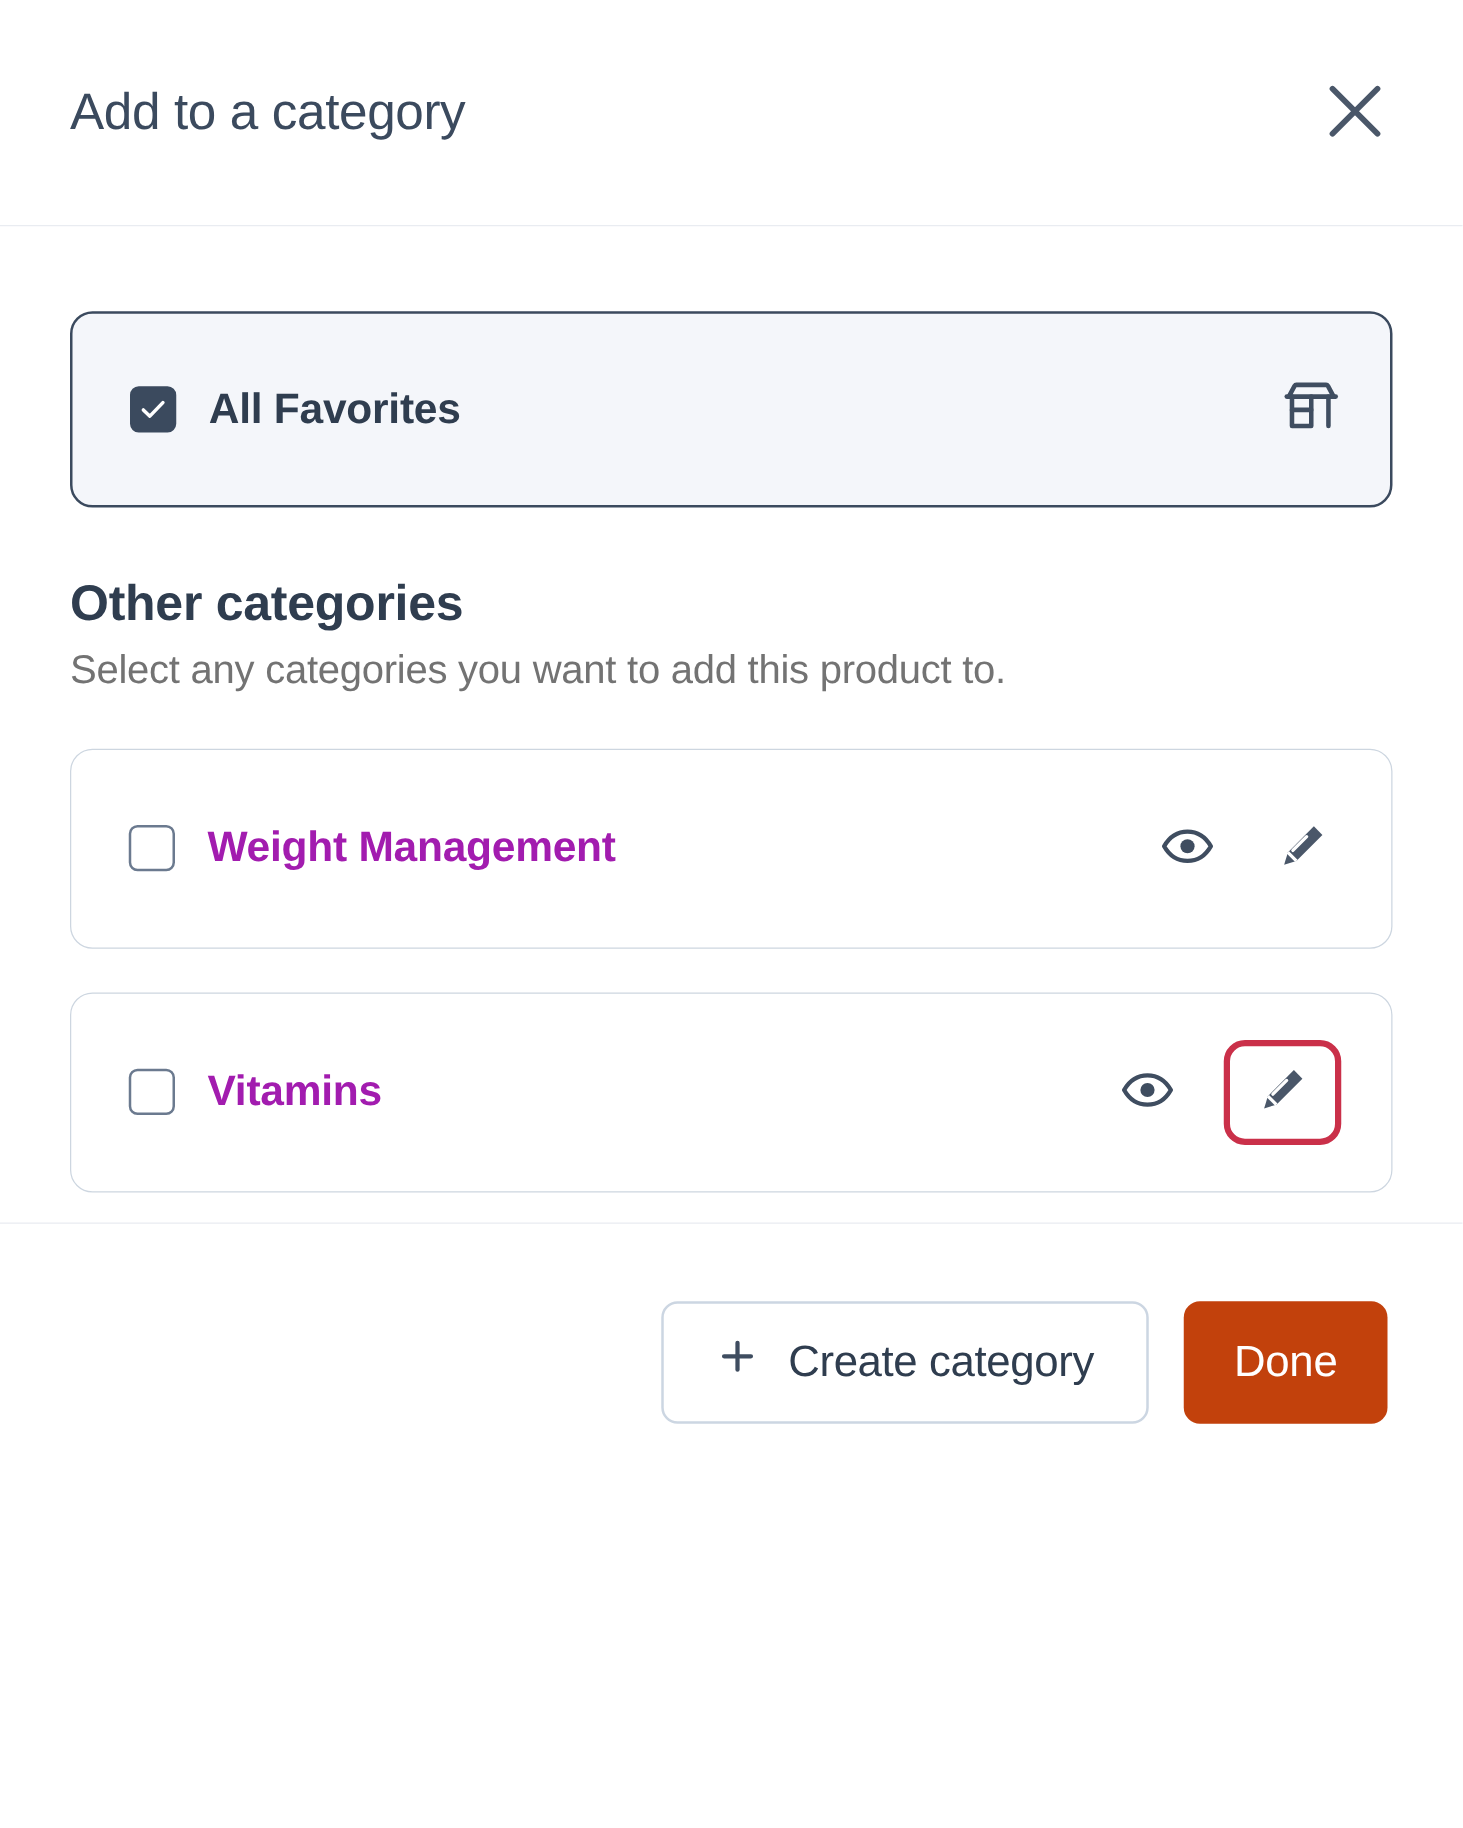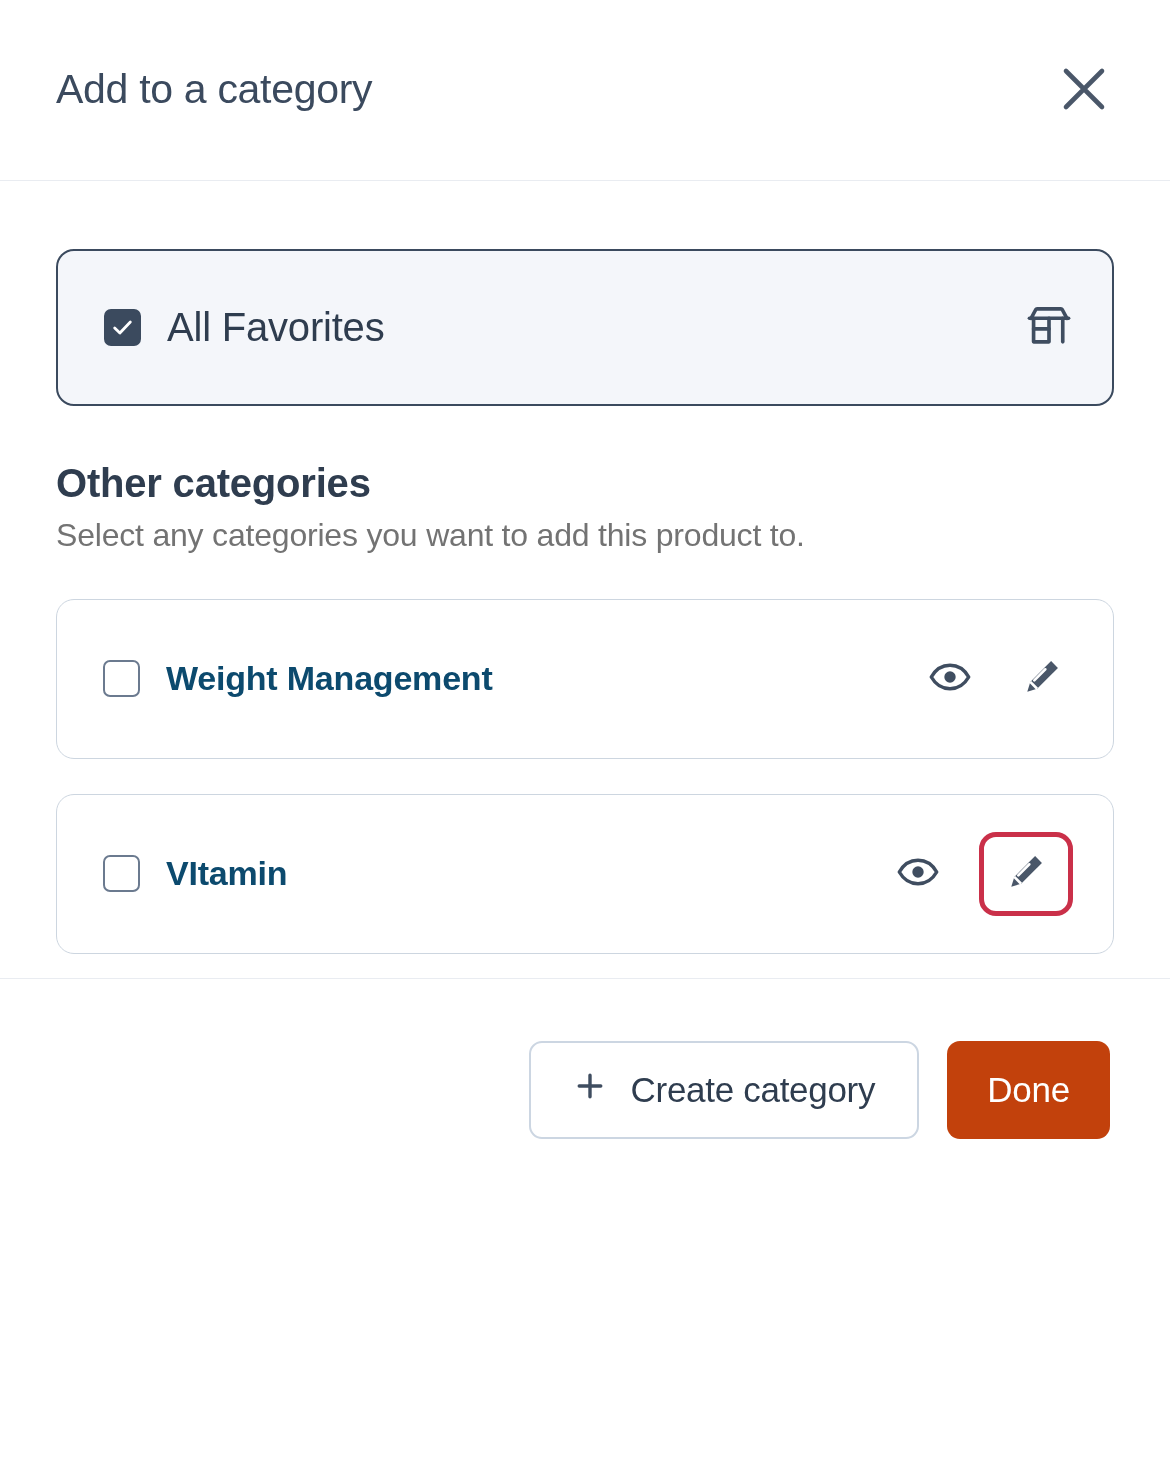--- a/index.html
+++ b/index.html
@@ -78,22 +78,22 @@
     padding: 0 38px 0 46px;
     cursor: pointer;
   }
   .favorites-left {
     display: flex;
     align-items: center;
     gap: 26px;
     flex: 1 1 auto;
   }
   .favorites-label {
-    font-size: 40px;
-    font-weight: 400;
+    font-size: 34px;
+    font-weight: 700;
     color: #2f3d4f;
     letter-spacing: -0.2px;
   }
 
   .checkbox {
     width: 37px;
     height: 37px;
     border-radius: 7px;
     box-sizing: border-box;
     flex: 0 0 auto;
@@ -150,21 +150,21 @@
   .category-left {
     display: flex;
     align-items: center;
     gap: 26px;
     flex: 1 1 auto;
     min-width: 0;
   }
   .category-label {
     font-size: 34px;
     font-weight: 700;
-    color: #0c4a6e;
+    color: #a21caf;
     letter-spacing: -0.2px;
     white-space: nowrap;
   }
   .category-actions {
     display: flex;
     align-items: center;
     gap: 8px;
     flex: 0 0 auto;
   }
   .icon-btn {
@@ -300,21 +300,21 @@
                 <path d="M7.6 13.9 L13.9 7.6" stroke="#ffffff" stroke-width="1.5" stroke-linecap="round"></path>
               </svg>
             </span>
           </button>
         </div>
       </div>
 
       <div class="category-row">
         <div class="category-left">
           <span class="checkbox unchecked"></span>
-          <span class="category-label">VItamin</span>
+          <span class="category-label">Vitamins</span>
         </div>
         <div class="category-actions">
           <button class="icon-btn eye-btn">
             <span>
               <svg width="44" height="44" viewBox="0 0 24 24" fill="none">
                 <path d="M1.8 12 C4.3 7.6 8 5.6 12 5.6 C16 5.6 19.7 7.6 22.2 12 C19.7 16.4 16 18.4 12 18.4 C8 18.4 4.3 16.4 1.8 12 Z" stroke="#3f4d60" stroke-width="1.9" stroke-linejoin="round"></path>
                 <circle cx="12" cy="12" r="3.1" fill="#3f4d60"></circle>
               </svg>
             </span>
           </button>

